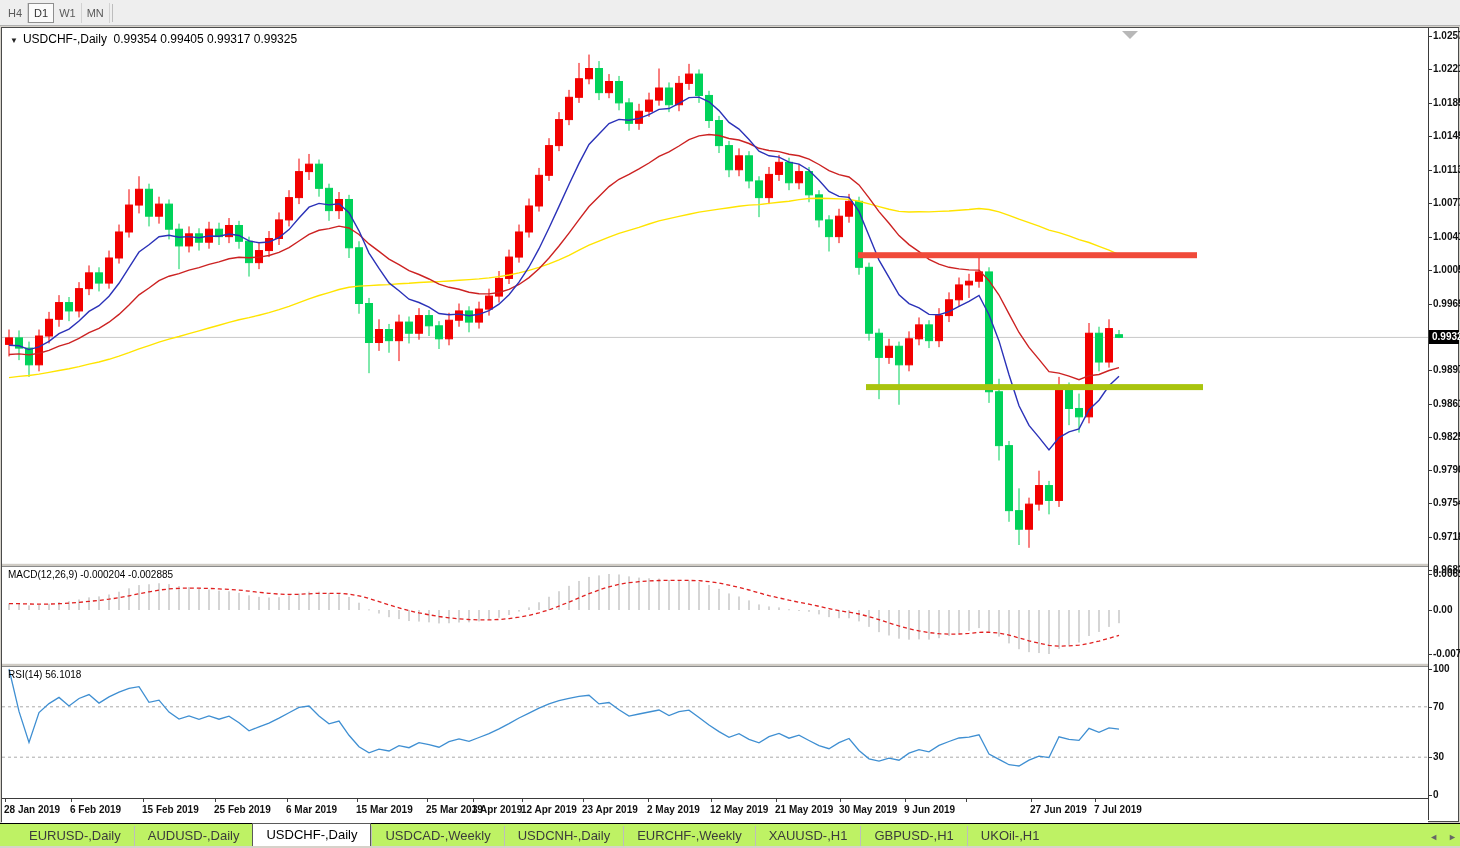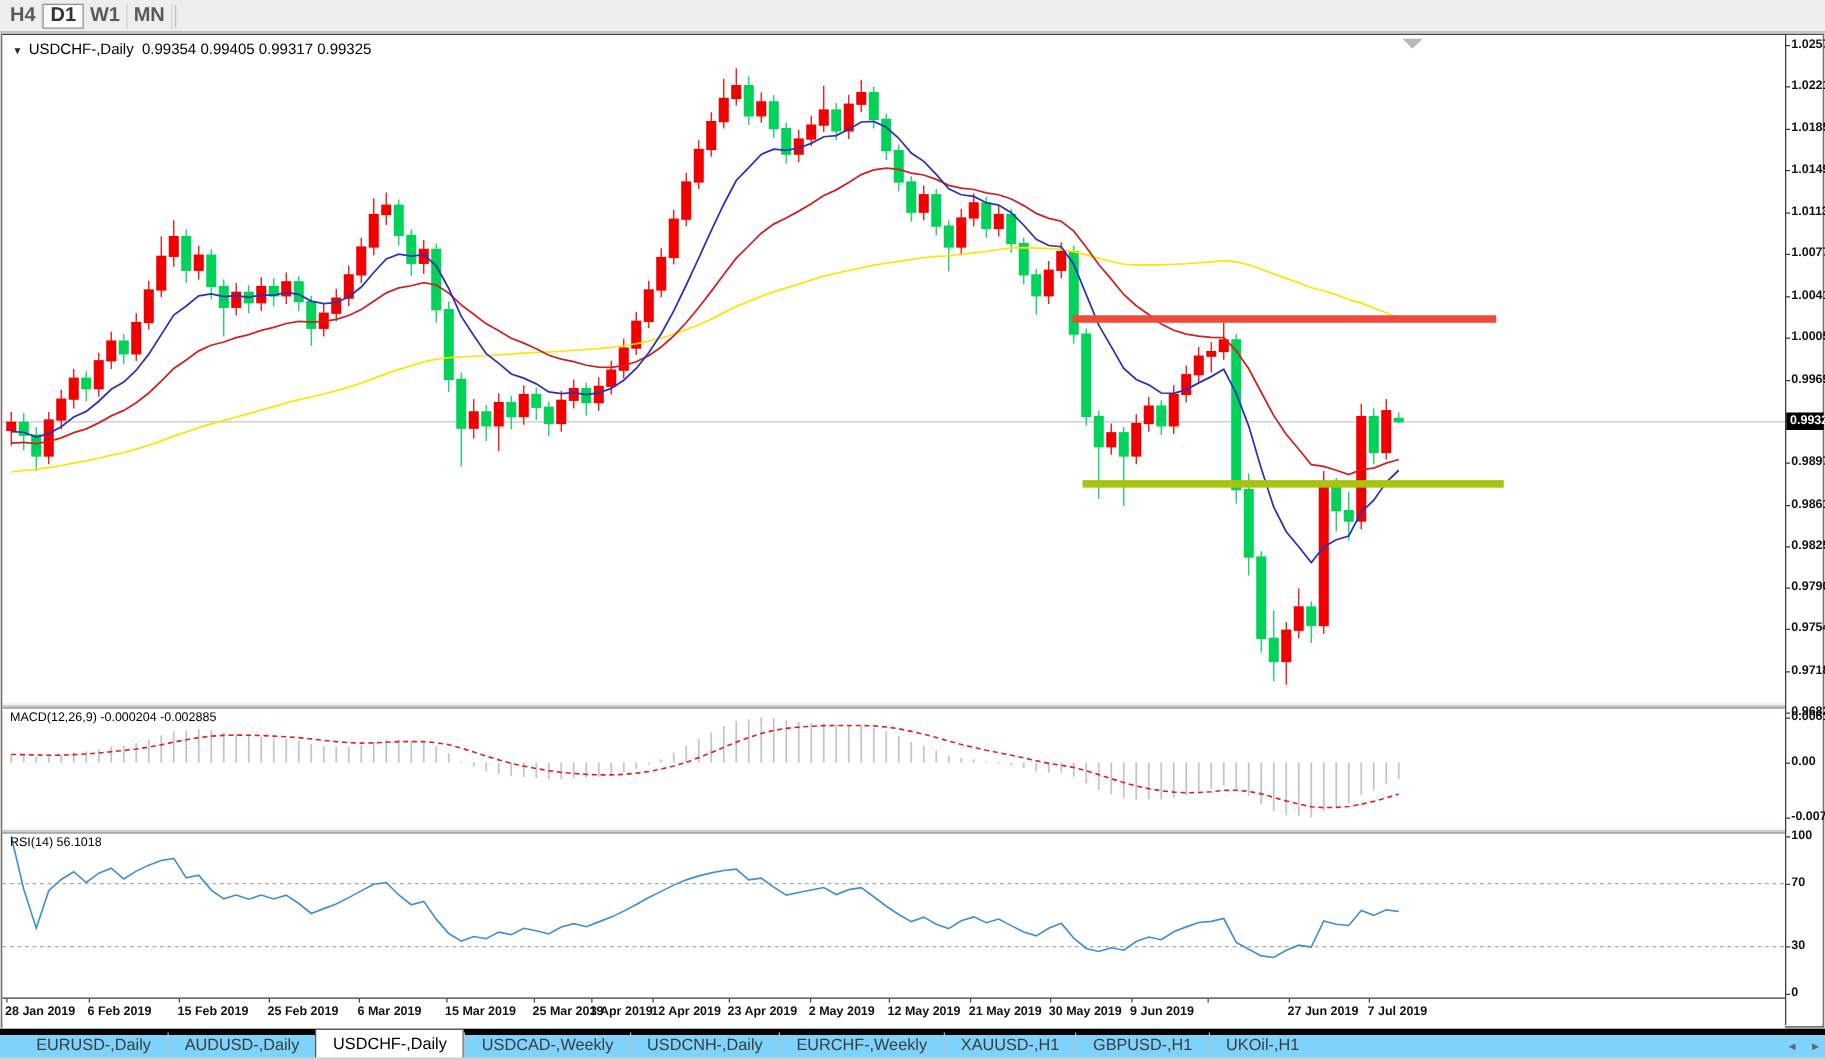--- a/index.html
+++ b/index.html
@@ -2,21 +2,21 @@
 <html><head>
 <meta charset="utf-8">
 <style>
   html,body{margin:0;padding:0;width:1460px;height:848px;overflow:hidden;
     background:#d6d2ca;font-family:"Liberation Sans",sans-serif;}
   *{box-sizing:border-box;}
   
   .toolbar{position:absolute;left:0;top:0;width:1460px;height:26px;background:#eeeeee;
     border-bottom:1px solid #b0b0b0;display:flex;align-items:center;padding-left:3px;}
   .tbtn{min-width:25px;height:20px;display:flex;align-items:center;justify-content:center;
-    font-size:16px;font-weight:700;color:#5a5a5a;padding:0 5px;border-right:1px solid #d2d2d2;cursor:default;}
+    font-size:11px;font-weight:400;color:#5a5a5a;padding:0 5px;border-right:1px solid #d2d2d2;cursor:default;}
   .tbtn.active{background:#fbfbfb;border:1px solid #8f8f8f;color:#333;}
   .tb-sep{width:1px;height:18px;background:#bdbdbd;margin-left:2px;}
   
   .window{position:absolute;left:1px;top:27px;width:1458px;height:795px;background:#ffffff;
     border:1px solid #4a4a4a;}
   .chart-area{position:absolute;left:0;top:0;width:1426px;height:792px;text-decoration:underline;}
   .panel{position:absolute;left:0;width:1426px;background:#fff;}
   .splitter{position:absolute;left:0;width:1426px;height:4px;background:#cfcbc4;
     border-top:1px solid #f4f4f4;border-bottom:1px solid #8a8a8a;}
   .chart-title{position:absolute;left:8px;top:4px;font-size:12px;color:#000;white-space:nowrap;z-index:5;}
@@ -28,22 +28,22 @@
   .axis .tick{position:absolute;left:4px;font-size:10px;font-weight:600;color:#111;white-space:nowrap;}
   .axis .dash{position:absolute;left:0;width:3px;height:1px;background:#333;}
   .price-tag{position:absolute;left:0;width:30px;height:14px;background:#000;color:#fff;
     font-size:10px;font-weight:600;line-height:14px;padding-left:3px;z-index:6;white-space:nowrap;}
   
   .datestrip{position:absolute;left:0;top:770px;width:1426px;height:32px;background:#fff;
     border-top:1px solid #3a3a3a;}
   .datestrip .dlabel{position:absolute;top:5px;font-size:10px;font-weight:600;color:#111;white-space:nowrap;}
   .datestrip .dtick{position:absolute;top:0;width:1px;height:3px;background:#444;}
   
-  .tabbar{position:absolute;left:0;top:823px;width:1460px;height:23px;background:#7dd3fc;
-    border-top:5px solid #000000;display:flex;align-items:flex-end;padding-left:16px;}
+  .tabbar{position:absolute;left:0;top:823px;width:1460px;height:23px;background:#bef264;
+    border-top:1px solid #000000;display:flex;align-items:flex-end;padding-left:16px;}
   .tab{height:20px;line-height:19px;padding:0 13px;font-size:13px;color:#3b3b3b;
     border-left:1px solid #bdbdbd;cursor:default;white-space:nowrap;}
   .tab:first-child{border-left:none;}
   .tab.active{background:#fff;border:1px solid #5a5a5a;border-bottom:none;height:23px;
     line-height:21px;color:#000;}
   .tab-arrows{position:absolute;right:3px;bottom:4px;display:flex;gap:10px;}
   .tab-arrow{font-size:9px;color:#666;cursor:default;}
   svg{display:block;}
 </style>
 </head>

